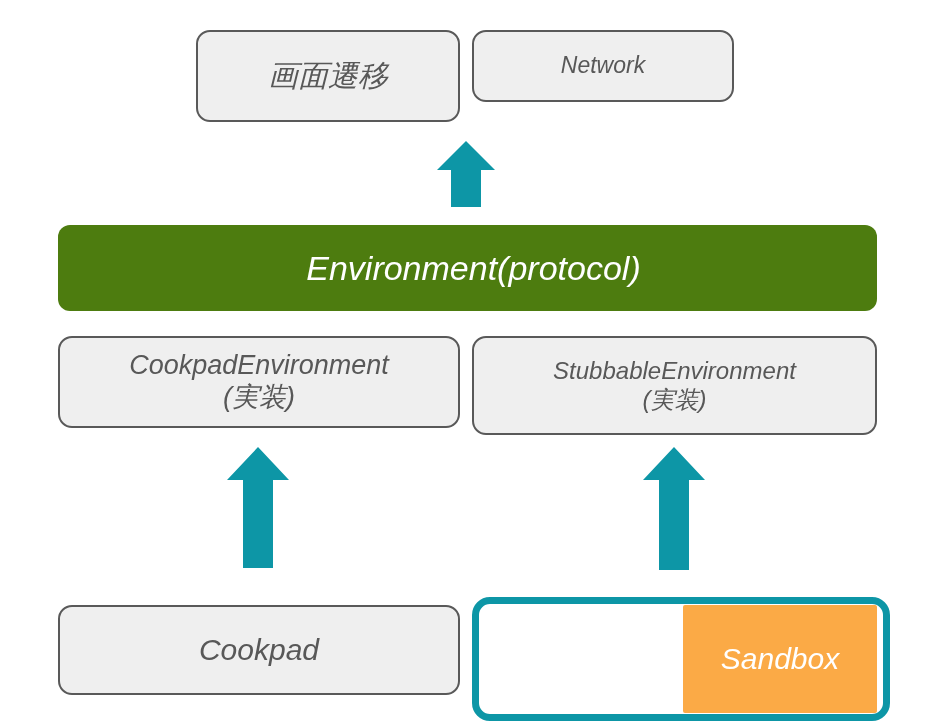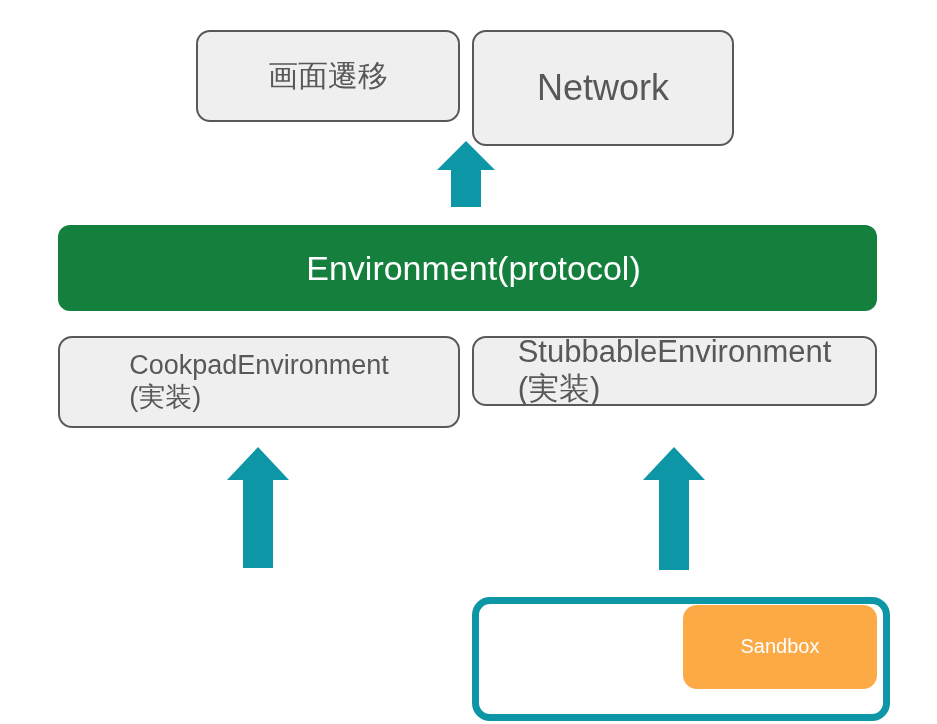--- a/index.html
+++ b/index.html
@@ -18,83 +18,85 @@
     overflow: hidden;
   }
 
   
   .box {
     position: absolute;
     box-sizing: border-box;
     display: flex;
     align-items: center;
     justify-content: center;
+    text-align: center;
     border-radius: 14px;
     line-height: 1.18;
     white-space: pre-line;
+    font-style: italic;
   }
   .box.gray {
     background: #efefef;
     border: 2px solid #595959;
     color: #585858;
   }
   .box.teal {
-    background: #15803d;
+    background: #4d7c0f;
     border: none;
     color: #ffffff;
     padding-left: 12px;
   }
   .box.orange {
     background: #fbaa46;
     border: none;
     color: #ffffff;
   }
 
   
   #box-screen-transition {
     left: 196px;  top: 30px;  width: 264px;  height: 92px;
     font-size: 30px;
   }
   #box-network {
-    left: 472px;  top: 30px;  width: 262px;  height: 116px;
-    font-size: 36px;
+    left: 472px;  top: 30px;  width: 262px;  height: 72px;
+    font-size: 23px;
   }
   #box-environment-protocol {
     left: 58px;   top: 225px; width: 819px; height: 86px;
     font-size: 34px;
     border-radius: 12px;
   }
   #box-cookpad-environment {
     left: 58px;   top: 336px; width: 402px; height: 92px;
     font-size: 27px;
   }
   #box-stubbable-environment {
-    left: 472px;  top: 336px; width: 405px; height: 70px;
-    font-size: 31px;
+    left: 472px;  top: 336px; width: 405px; height: 99px;
+    font-size: 24px;
   }
   #box-cookpad {
     left: 58px;   top: 605px; width: 402px; height: 90px;
     font-size: 30px;
   }
   #group-tests-sandbox {
     position: absolute;
     box-sizing: border-box;
     left: 472px; top: 597px; width: 418px; height: 124px;
     border: 7px solid #0d96a6;
     border-radius: 18px;
     background: #ffffff;
   }
   #box-tests {
     left: 484px;  top: 605px; width: 189px; height: 90px;
     font-size: 30px;
   }
   #box-sandbox {
-    left: 683px;  top: 605px; width: 194px; height: 84px;
-    font-size: 20px;
-    border-radius: 14px;
+    left: 683px;  top: 605px; width: 194px; height: 108px;
+    font-size: 30px;
+    border-radius: 2px;
   }
 
   
   .arrow {
     position: absolute;
   }
   #arrow-top {
     left: 437px; top: 141px; width: 58px; height: 66px;
   }
   #arrow-left {
@@ -132,19 +134,20 @@
       <polygon points="31,0 62,33 46,33 46,121 16,121 16,33 0,33" fill="#0d96a6"></polygon>
     </svg>
   </div>
 
   <div class="arrow" id="arrow-right">
     <svg width="62" height="123" viewBox="0 0 62 123" xmlns="http://www.w3.org/2000/svg">
       <polygon points="31,0 62,33 46,33 46,123 16,123 16,33 0,33" fill="#0d96a6"></polygon>
     </svg>
   </div>
 
+  <div class="box gray" id="box-cookpad">Cookpad</div>
 
   <div id="group-tests-sandbox"></div>
 
 
   <div class="box orange" id="box-sandbox">Sandbox</div>
 
 </div>
 
 </body></html>

